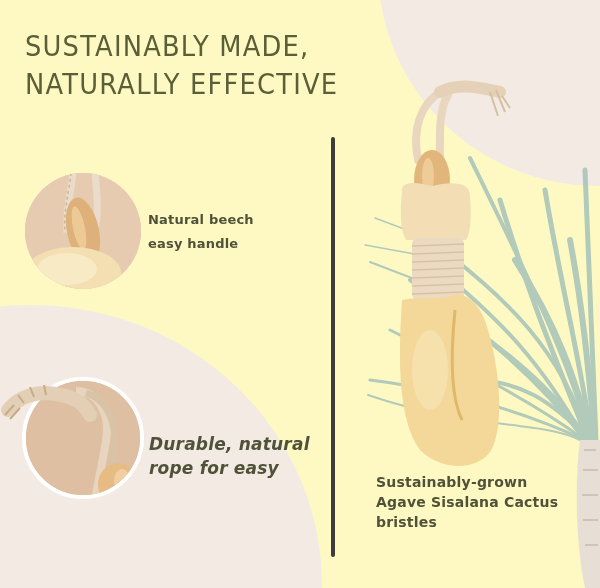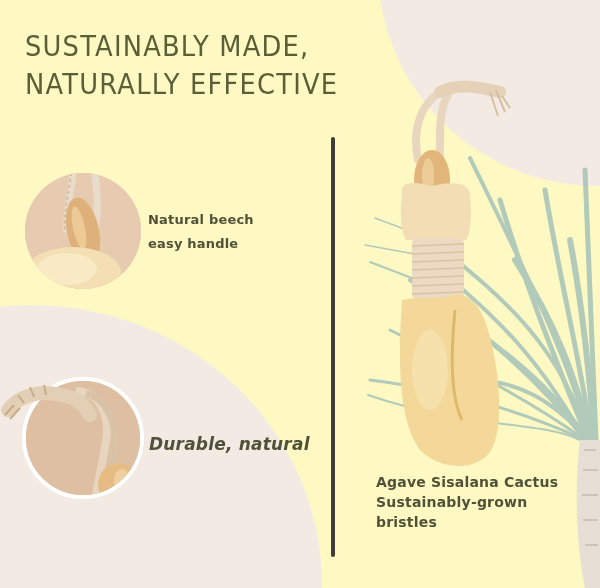--- a/index.html
+++ b/index.html
@@ -114,20 +114,21 @@
       <ellipse cx="96" cy="100" rx="8" ry="12" fill="#f2d6a8" opacity="0.8"></ellipse>
     </svg>
   </div>
 
   <svg style="position:absolute;left:0;top:375px;" width="110" height="50" viewBox="0 0 110 50">
     <path d="M8 35 C20 20 40 15 60 20 C75 22 85 30 90 40" stroke="#e2cfb5" stroke-width="14" fill="none" stroke-linecap="round"></path>
     <path d="M5 40 L14 30 M10 44 L20 33 M18 20 L24 28 M30 12 L34 22 M44 10 L46 20" stroke="#c8ab87" stroke-width="2"></path>
   </svg>
   <div class="feature-label l2">
     <span>Durable, natural</span>
+    <span>rope for easy</span>
   </div>
 
   <svg class="brush" viewBox="0 0 600 588">
 
     <path d="M418 160 C412 130 420 105 440 92" stroke="#e9d6bf" stroke-width="8" fill="none" stroke-linecap="round"></path>
     <path d="M440 168 C440 140 438 110 448 95" stroke="#e9d6bf" stroke-width="8" fill="none" stroke-linecap="round"></path>
     <path d="M440 92 C460 82 480 88 500 92" stroke="#e5d1b8" stroke-width="12" fill="none" stroke-linecap="round"></path>
     <path d="M496 90 L505 112 M490 92 L498 116 M502 96 L510 108" stroke="#d6c0a2" stroke-width="2"></path>
 
     <ellipse cx="432" cy="180" rx="18" ry="30" fill="#e2b67a"></ellipse>
@@ -145,18 +146,18 @@
       <line x1="412" y1="286" x2="464" y2="284"></line>
       <line x1="412" y1="294" x2="464" y2="292"></line>
     </g>
 
     <path d="M402 300 C398 360 398 420 420 450 C440 470 475 472 490 452 C505 430 500 370 488 330 C480 300 462 290 450 296 C440 300 420 296 402 300 Z" fill="#f3d89a"></path>
     <path d="M455 310 C450 360 452 400 462 420" stroke="#e0b86a" stroke-width="3" fill="none"></path>
     <ellipse cx="430" cy="370" rx="18" ry="40" fill="#f8e6b8" opacity="0.6"></ellipse>
   </svg>
 
   <div class="feature-label l3">
+    <span>Sustainably-grown</span>
     <span>Agave Sisalana Cactus</span>
-    <span>Sustainably-grown</span>
     <span>bristles</span>
   </div>
 
 </div>
 
 </body></html>

